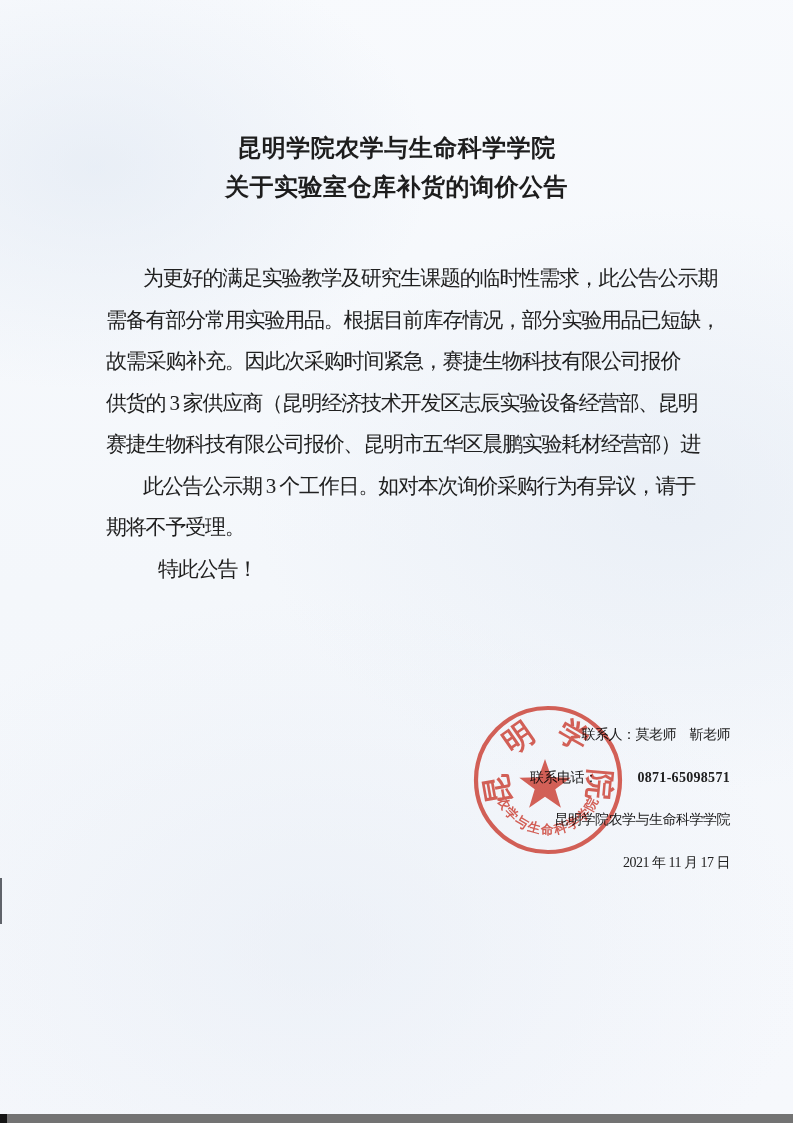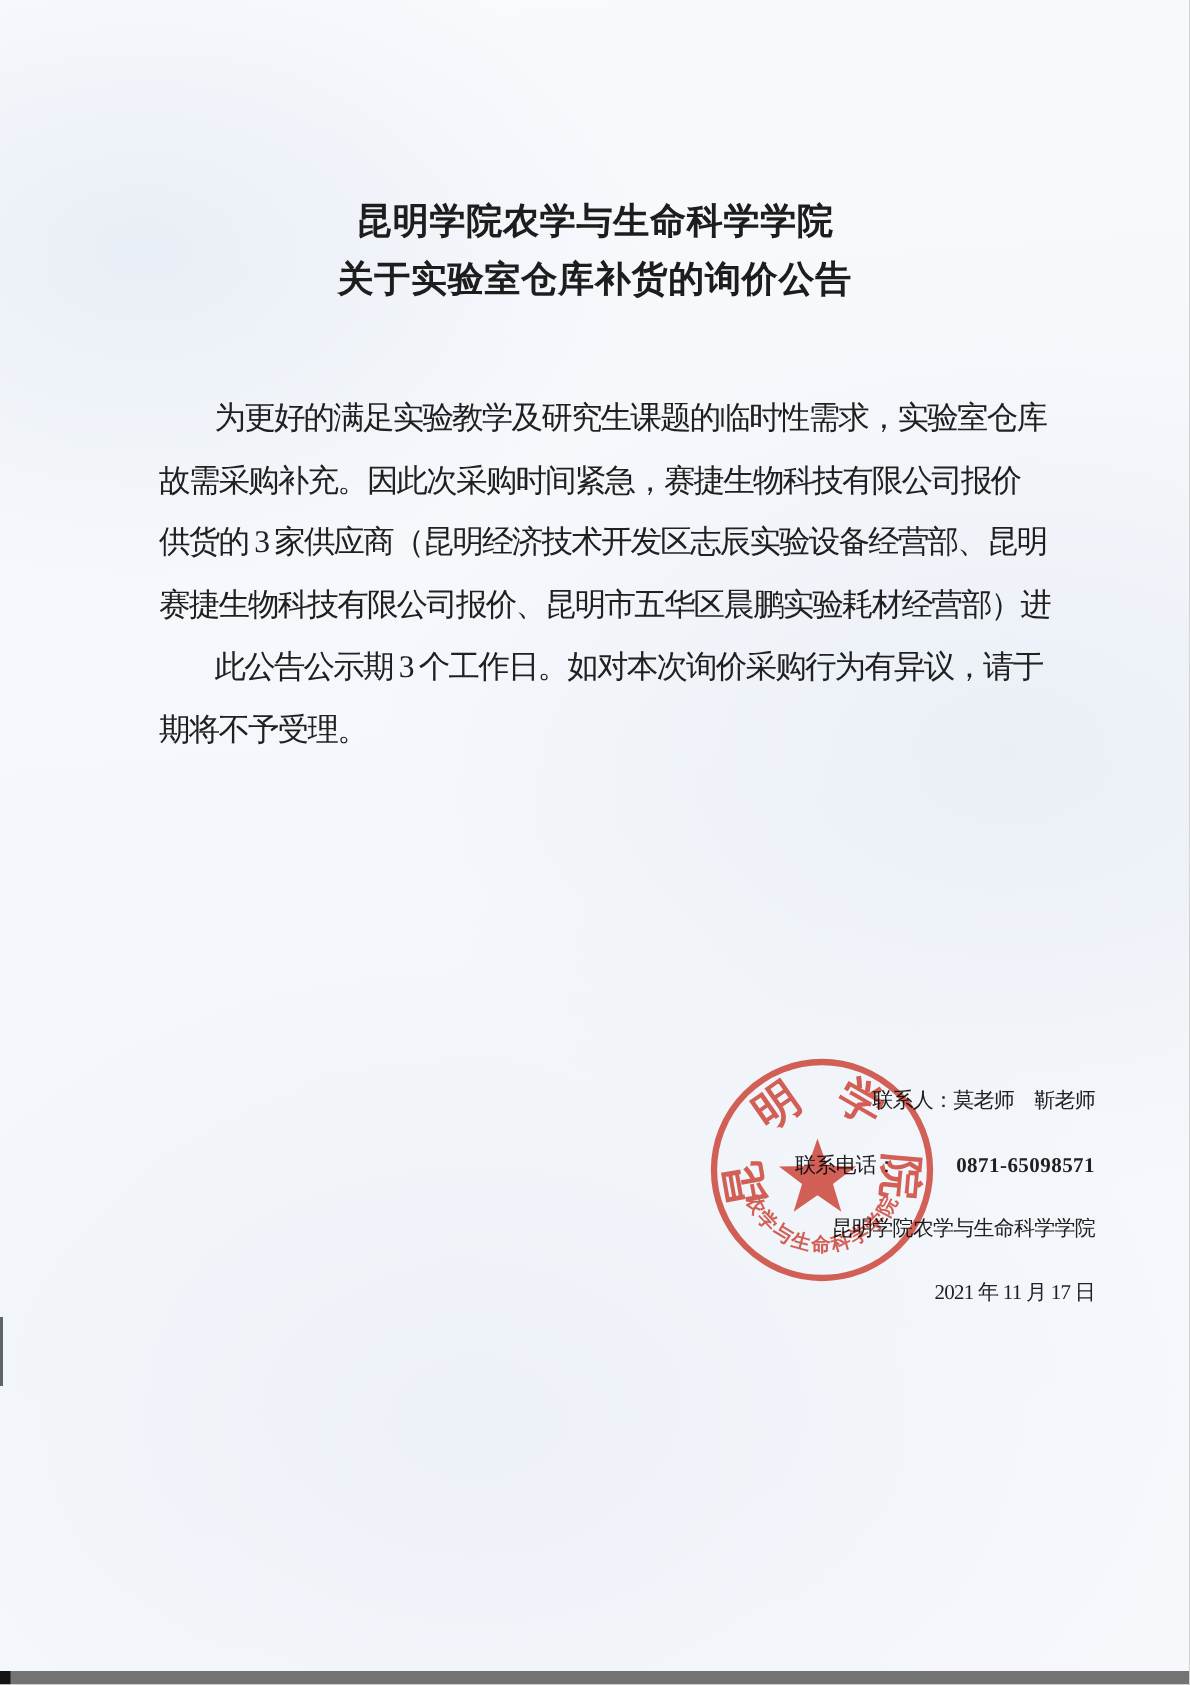--- a/index.html
+++ b/index.html
@@ -110,26 +110,28 @@
 <div class="page">
 
   <div class="paper"></div>
 
   <div class="title-block">
     <div class="title-line">昆明学院农学与生命科学学院</div>
     <div class="title-line">关于实验室仓库补货的询价公告</div>
   </div>
 
   <div class="body-block">
-    <div class="body-line indent-para">为更好的满足实验教学及研究生课题的临时性需求，实验室仓库</div>
+    <div class="body-line indent-para">为更好的满足实验教学及研究生课题的临时性需求，此公告公示期</div>
+    <div class="body-line">需备有部分常用实验用品。根据目前库存情况，部分实验用品已短缺，</div>
     <div class="body-line">故需采购补充。因此次采购时间紧急，赛捷生物科技有限公司报价</div>
     <div class="body-line">供货的 3 家供应商（昆明经济技术开发区志辰实验设备经营部、昆明</div>
     <div class="body-line">赛捷生物科技有限公司报价、昆明市五华区晨鹏实验耗材经营部）进</div>
     <div class="body-line indent-para">此公告公示期 3 个工作日。如对本次询价采购行为有异议，请于</div>
     <div class="body-line">期将不予受理。</div>
+    <div class="body-line indent-close">特此公告！</div>
   </div>
 
   <div class="sign-block">
     <div class="sign-line">联系人：莫老师　靳老师</div>
     <div class="sign-line"><span>联系电话：</span><span class="phone-num">0871-65098571</span></div>
     <div class="sign-line">昆明学院农学与生命科学学院</div>
     <div class="sign-line">2021 年 11 月 17 日</div>
   </div>
 
   <svg class="seal" width="793" height="1123" viewBox="0 0 793 1123" xmlns="http://www.w3.org/2000/svg">

